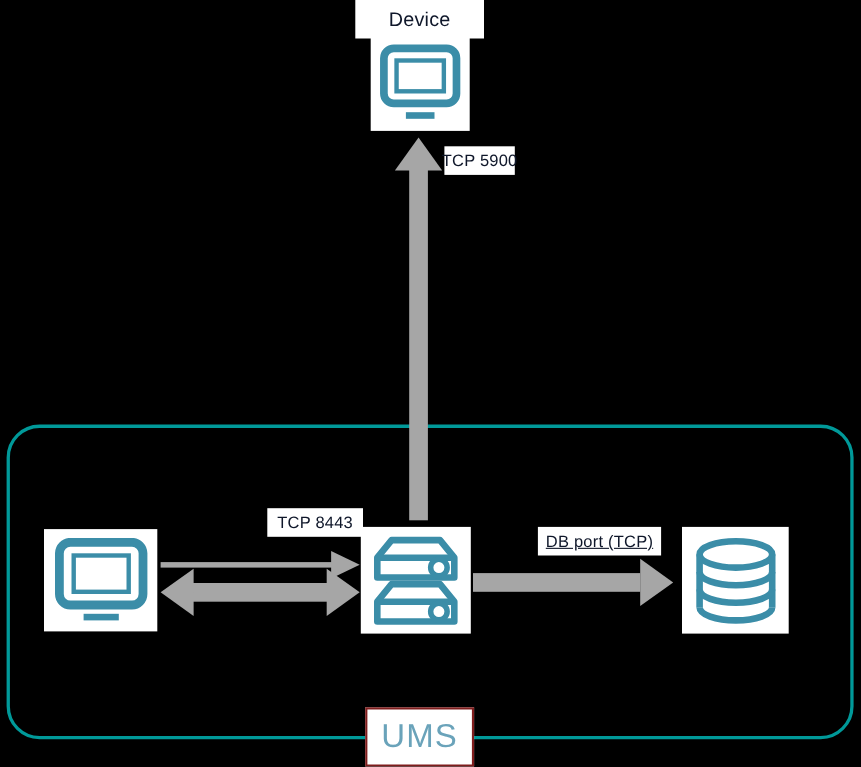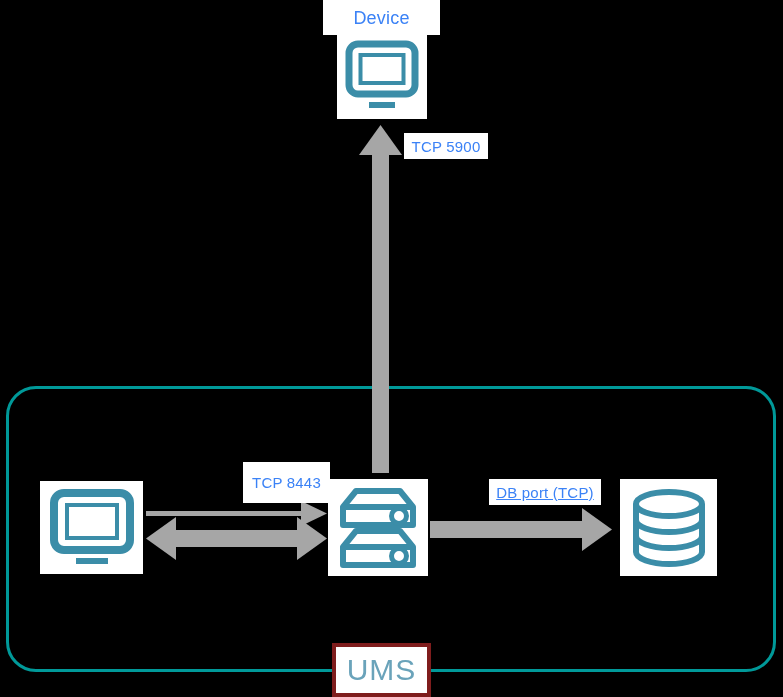--- a/index.html
+++ b/index.html
@@ -14,21 +14,21 @@
     position: relative;
     width: 783px;
     height: 697px;
     background: #000000;
     overflow: hidden;
   }
 
   .label-box {
     position: absolute;
     background: #ffffff;
-    color: #3b82f6;
+    color: #0f172a;
     font-size: 17px;
     line-height: 1;
     display: flex;
     align-items: center;
     justify-content: center;
     white-space: nowrap;
     letter-spacing: 0.2px;
   }
 
   .icon-plate {
@@ -52,21 +52,21 @@
     background: transparent;
   }
 
   #ums-badge {
     position: absolute;
     left: 332px;
     top: 643px;
     width: 99px;
     height: 54px;
     background: #ffffff;
-    border: 4px solid #7f1d1d;
+    border: 2px solid #7f1d1d;
     box-sizing: border-box;
     display: flex;
     align-items: center;
     justify-content: center;
   }
   #ums-badge .ums-text {
     color: #6aa3ba;
     font-size: 30px;
     letter-spacing: 1px;
     line-height: 1;
@@ -78,22 +78,22 @@
     font-size: 18px;
   }
 
   
   #device-plate   { left: 337px; top: 33px;  width: 90px;  height: 86px; }
   #client-plate   { left: 40px;  top: 481px; width: 103px; height: 93px; }
   #server-plate   { left: 328px; top: 479px; width: 100px; height: 97px; }
   #database-plate { left: 620px; top: 479px; width: 97px;  height: 97px; }
 
   
-  #label-tcp5900 { left: 404px; top: 133px; width: 84px;  height: 26px; font-size: 15px; }
-  #label-tcp8443 { left: 243px; top: 462px; width: 87px;  height: 41px; font-size: 15px; }
+  #label-tcp5900 { left: 404px; top: 133px; width: 64px;  height: 26px; font-size: 15px; }
+  #label-tcp8443 { left: 243px; top: 462px; width: 87px;  height: 26px; font-size: 15px; }
   #label-dbport  { left: 489px; top: 479px; width: 112px; height: 26px; font-size: 15px; text-decoration: underline; }
 
   
   #arrow-layer {
     position: absolute;
     left: 0; top: 0;
     width: 783px; height: 697px;
     pointer-events: none;
   }
 </style>

